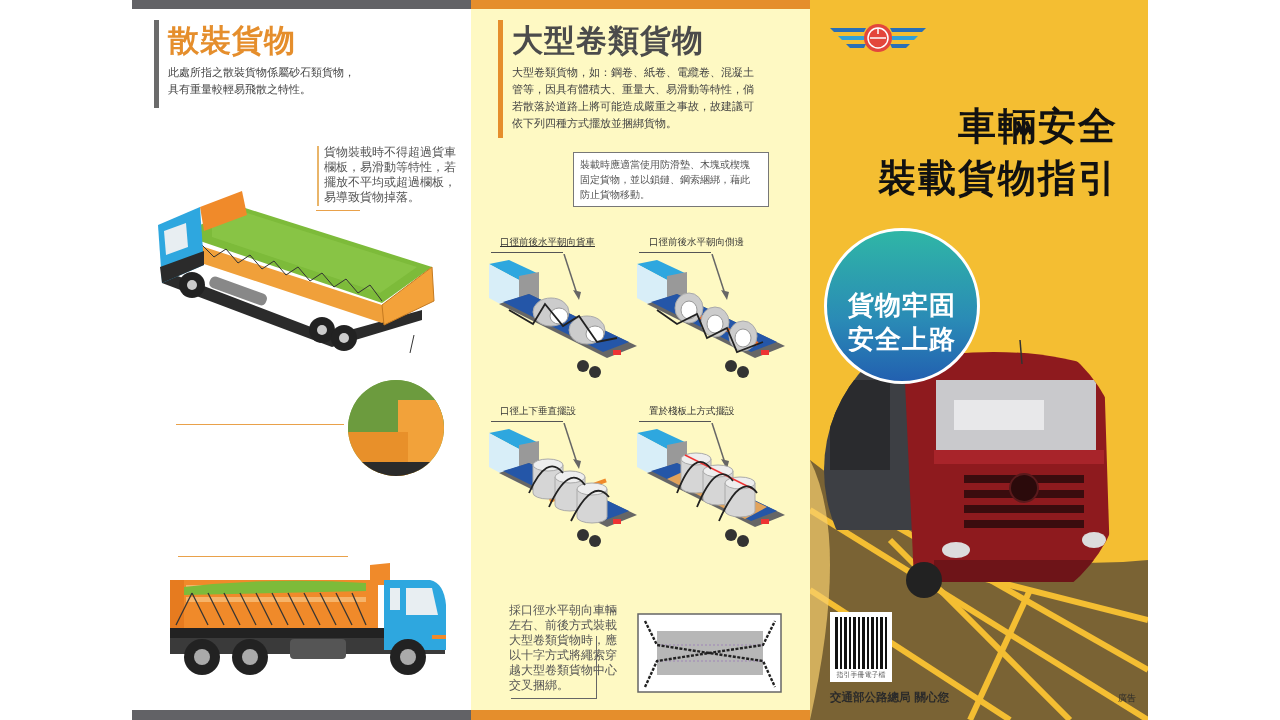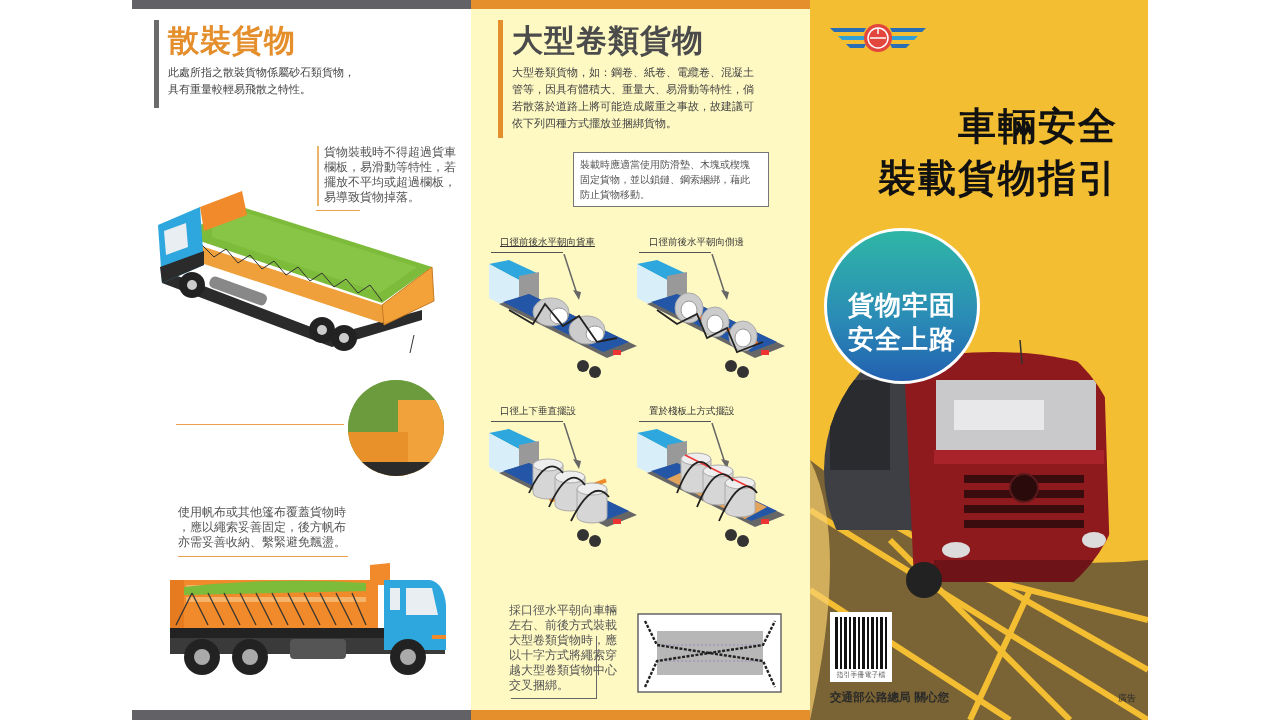--- a/index.html
+++ b/index.html
@@ -92,25 +92,20 @@
 
     <div class="note-line" style="left:44px;top:424px;width:168px;"></div>
 
     <div style="position:absolute;left:216px;top:380px;width:96px;height:96px;border-radius:50%;overflow:hidden;background:#7aa84a;">
       <div style="position:absolute;left:0;top:0;width:100%;height:55%;background:#6c9b3e;"></div>
       <div style="position:absolute;left:50px;top:20px;width:46px;height:76px;background:#f2a23a;"></div>
       <div style="position:absolute;left:0;top:52px;width:60px;height:44px;background:#e8902a;"></div>
       <div style="position:absolute;left:0;top:82px;width:100%;height:14px;background:#2b2b2b;"></div>
     </div>
 
-    <div class="note" style="left:46px;top:506px;">
-      <span>使用帆布或其他篷布覆蓋貨物時</span><br>
-      <span>，應以繩索妥善固定，後方帆布</span><br>
-      <span>亦需妥善收納、繫緊避免飄盪。</span>
-    </div>
     <div class="note-line" style="left:46px;top:556px;width:170px;"></div>
 
     <svg style="position:absolute;left:30px;top:555px;" width="295" height="130" viewBox="0 0 295 130">
 
       <rect x="8" y="25" width="208" height="48" fill="#f08a2a"></rect>
       <rect x="8" y="25" width="14" height="48" fill="#e67b1f"></rect>
       <polygon points="208,10 228,8 228,30 208,30" fill="#f08a2a"></polygon>
       <rect x="24" y="30" width="180" height="5" fill="#f6b46a"></rect>
       <rect x="24" y="42" width="180" height="5" fill="#f6b46a"></rect>
 

